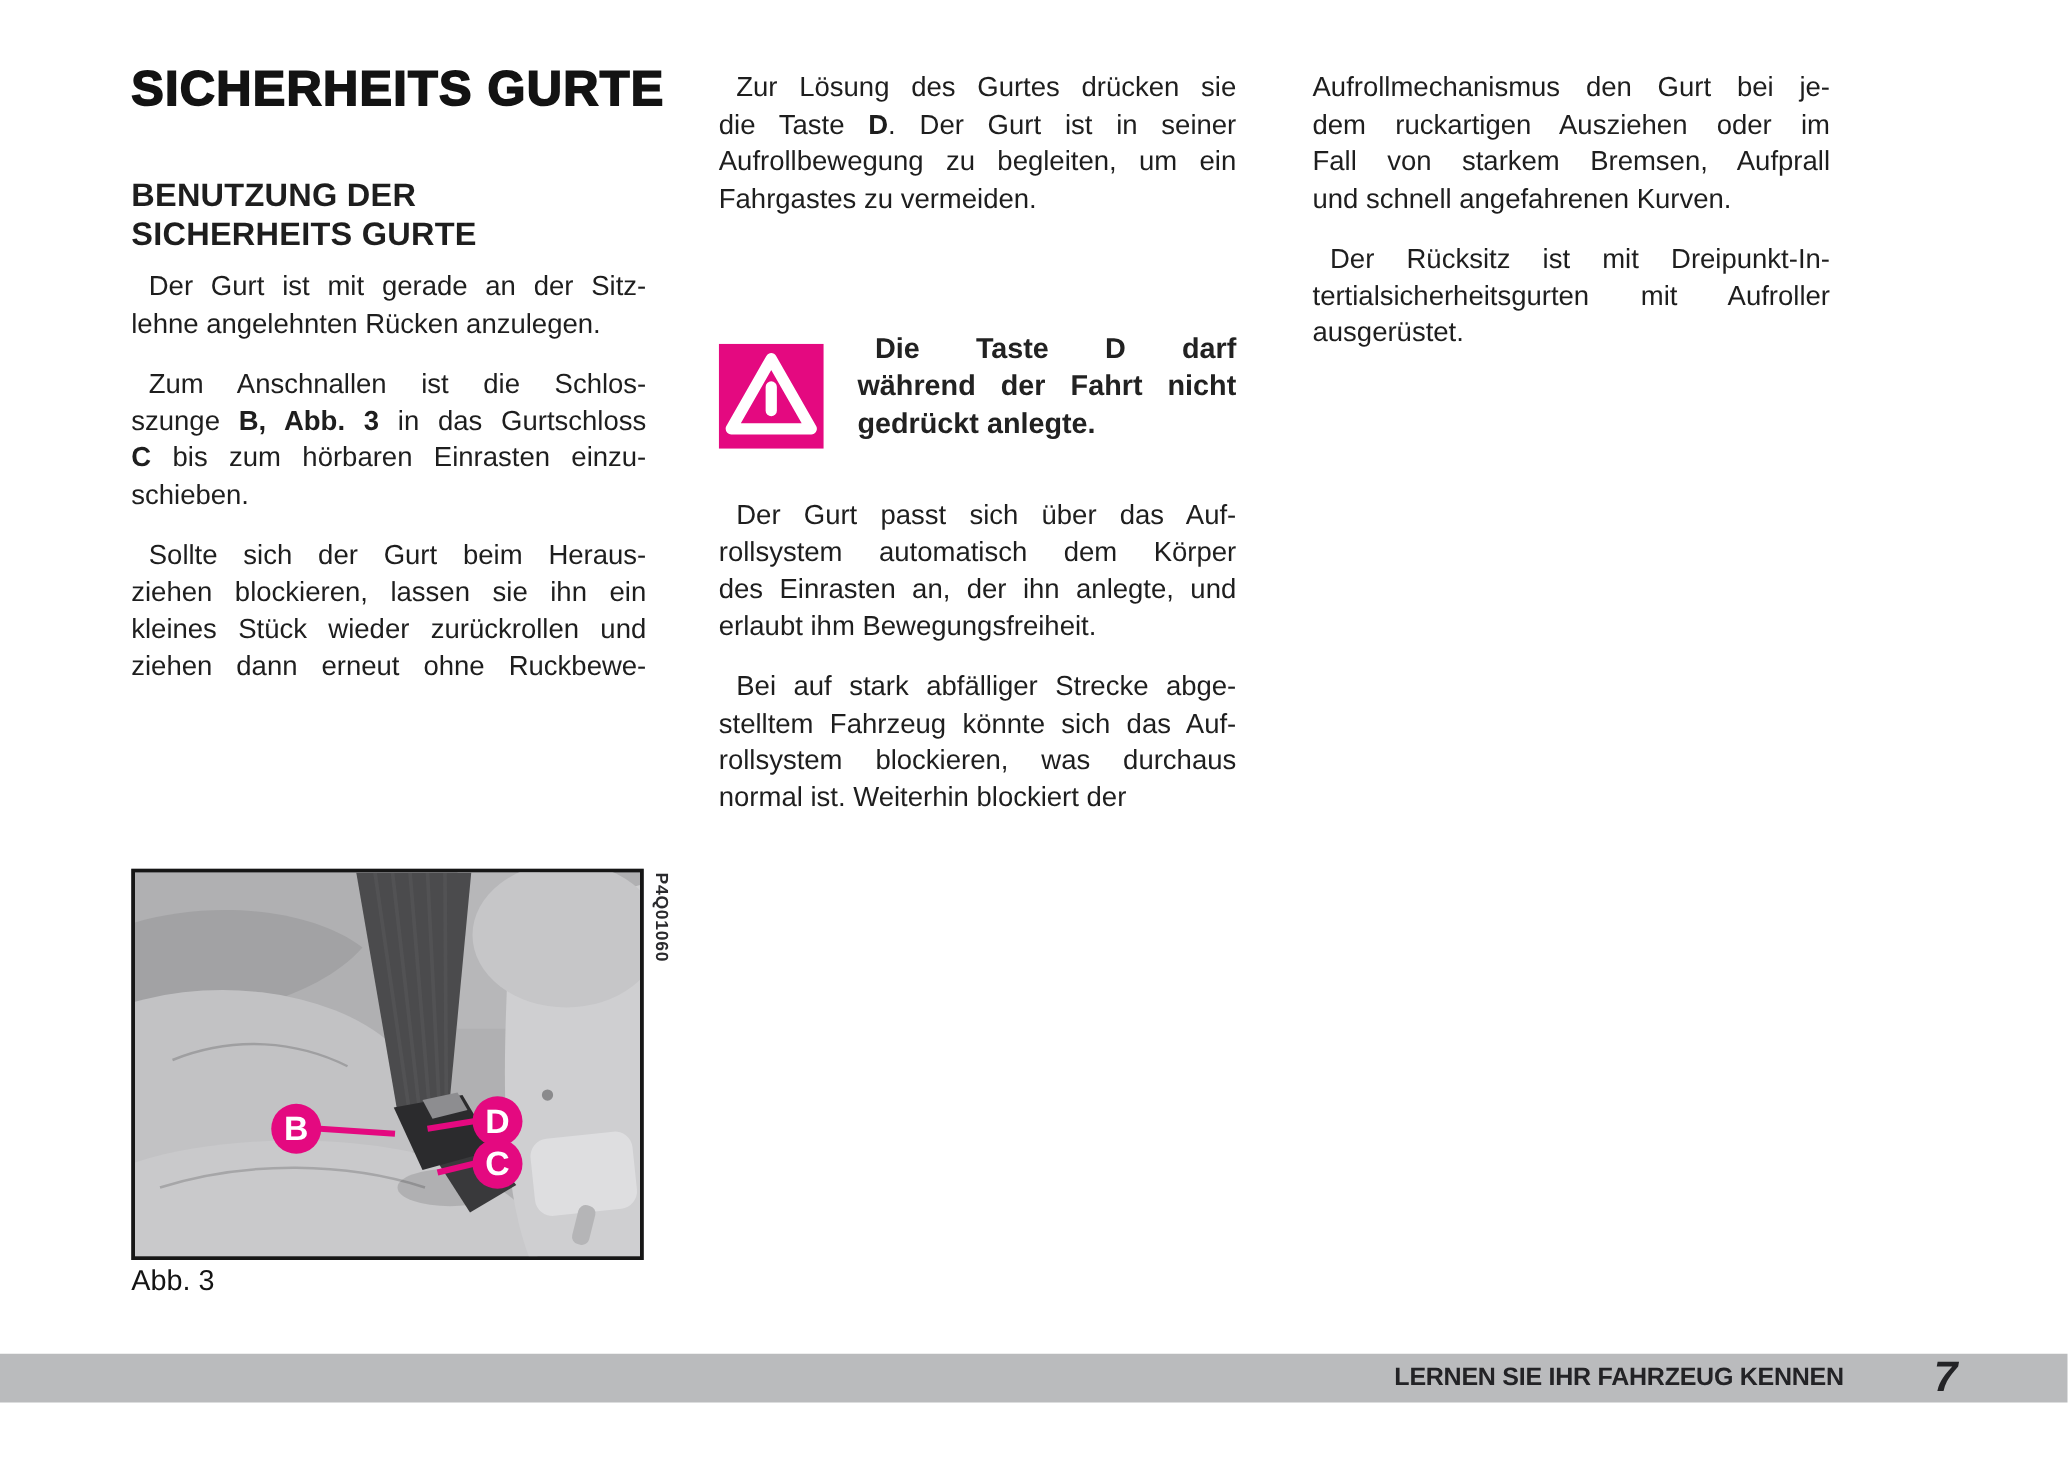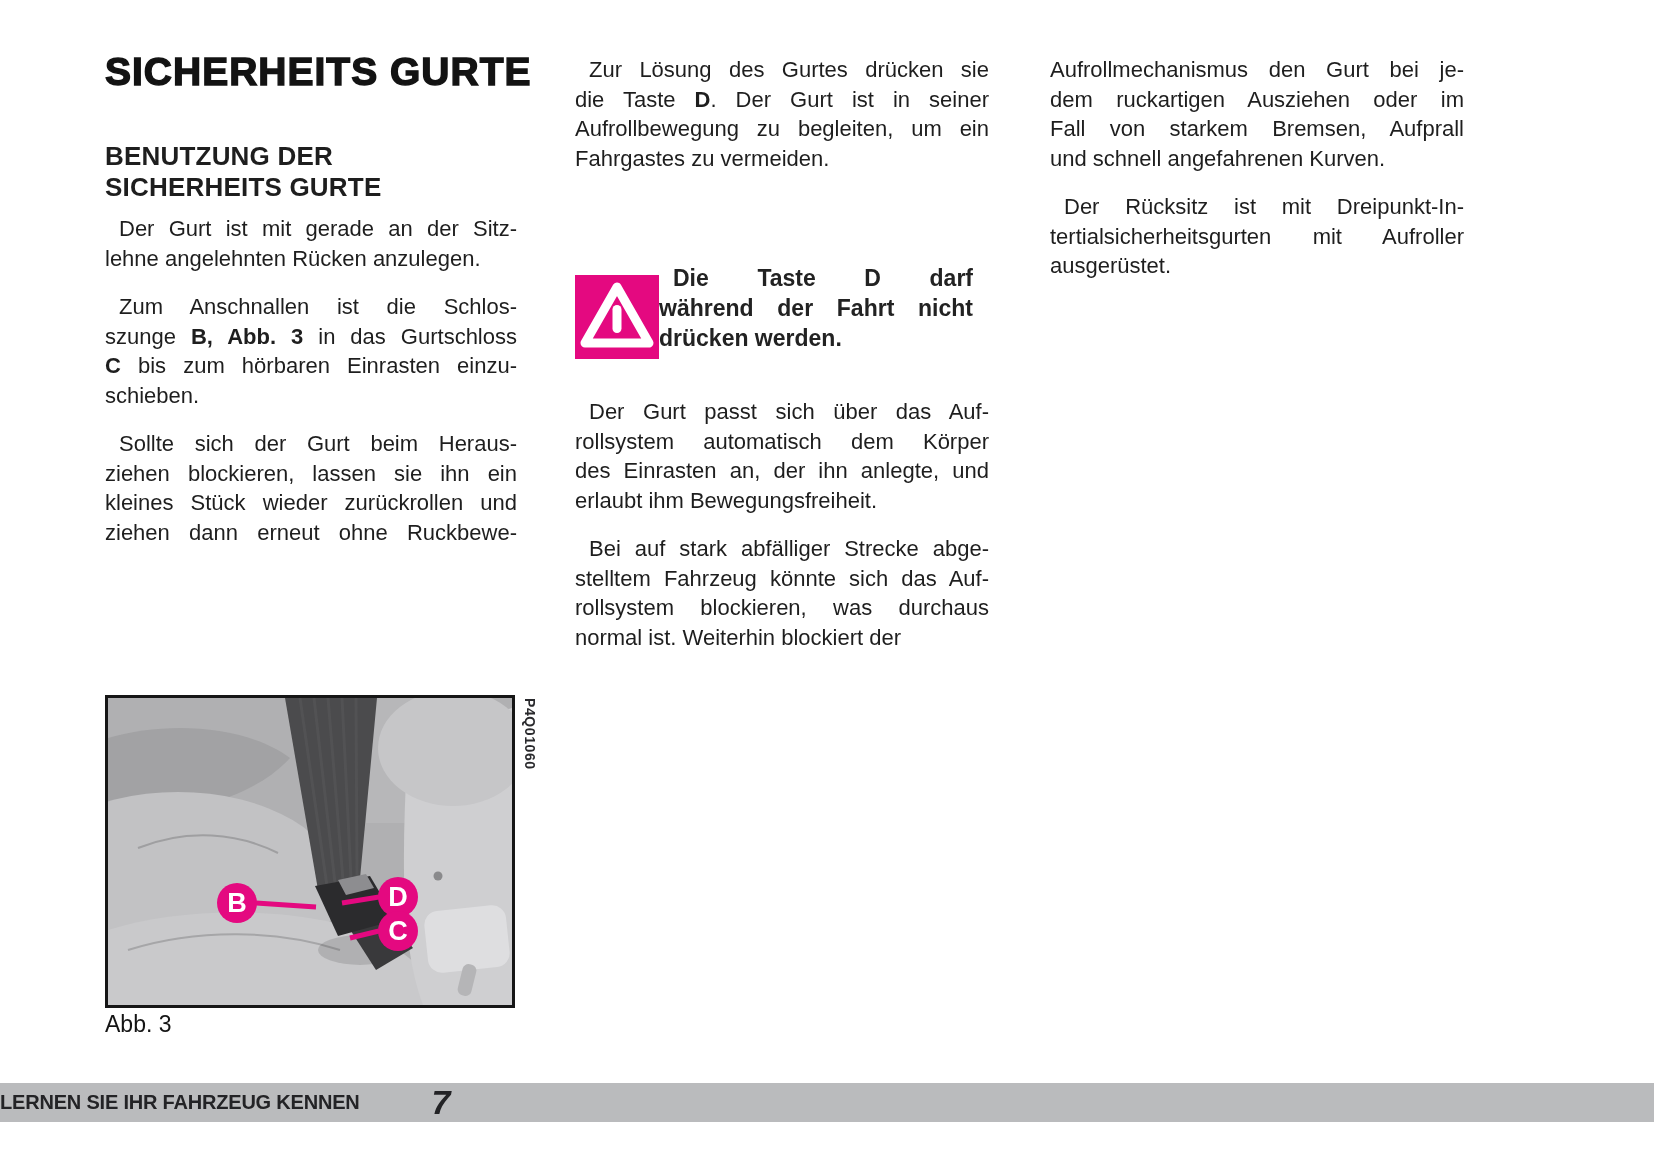--- a/index.html
+++ b/index.html
@@ -17,36 +17,36 @@
   .col2{left:575px;top:55px;width:414px;}
   .col3{left:1050px;top:55px;width:414px;}
 
   .para{margin:0;}
   .para + .para{margin-top:19px;}
   .tline{text-align:justify;text-align-last:justify;}
   .tline.tlast{text-align-last:left;}
   .tline.tindent{text-indent:14px;}
   b{font-weight:bold;}
 
-  .warning{margin-top:90px;display:flex;gap:0;align-items:flex-start;}
+  .warning{margin-top:90px;display:flex;gap:27px;align-items:flex-start;}
   .warn-icon{flex:0 0 auto;margin-top:12px;}
   .warn-text{width:314px;font-size:23px;line-height:30px;font-weight:bold;color:#222;}
   .after-warning{margin-top:38px;}
 
   .figure{position:absolute;left:105px;top:695px;width:410px;height:313px;
           border:3px solid #161616;box-sizing:border-box;background:#b0b0b2;}
   .figure svg{display:block;}
   .fig-code{position:absolute;left:538px;top:698px;transform:rotate(90deg);
             transform-origin:0 0;font-size:14px;font-weight:bold;letter-spacing:0.6px;
             color:#2a2a2d;white-space:nowrap;}
   .fig-caption{position:absolute;left:105px;top:1011px;font-size:23px;color:#141414;}
 
   .footer-bar{position:absolute;left:0;top:1083px;width:1654px;height:39px;background:#babbbd;
-              display:flex;align-items:center;
-              padding-right:120px;box-sizing:border-box;}
+              display:flex;align-items:center;justify-content:flex-end;
+              padding-right:88px;box-sizing:border-box;}
   .footer-chapter{font-weight:bold;font-size:20px;letter-spacing:-0.2px;color:#232326;}
   .footer-page{font-weight:bold;font-style:italic;font-size:34px;margin-left:72px;color:#232326;}
 </style>
 </head>
 <body>
 
 <div class="page">
 
   <h1 class="title">SICHERHEITS GURTE</h1>
 
@@ -84,21 +84,21 @@
 
     <div class="warning">
       <svg class="warn-icon" width="84" height="84" viewBox="0 0 84 84" xmlns="http://www.w3.org/2000/svg">
         <rect x="0" y="0" width="84" height="84" fill="#e40980"></rect>
         <path d="M42 12 L74 68 L10 68 Z" fill="none" stroke="#ffffff" stroke-width="9" stroke-linejoin="round" stroke-linecap="round"></path>
         <rect x="37.5" y="30" width="9" height="28" rx="4.5" fill="#ffffff"></rect>
       </svg>
       <div class="warn-text para">
           <div class="tline tindent"><b>Die Taste D darf</b></div>
           <div class="tline"><b>während der Fahrt nicht</b></div>
-          <div class="tline tlast"><b>drücken werden.</b></div>
+          <div class="tline tlast"><b>gedrückt anlegte.</b></div>
         </div>
     </div>
 
     <div class="para after-warning">
         <div class="tline tindent"><span>Der Gurt passt sich über das Auf-</span></div>
         <div class="tline"><span>rollsystem automatisch dem Körper</span></div>
         <div class="tline"><span>des Einrasten an, der ihn anlegte, und</span></div>
         <div class="tline tlast"><span>erlaubt ihm Bewegungsfreiheit.</span></div>
       </div>
     <div class="para">

